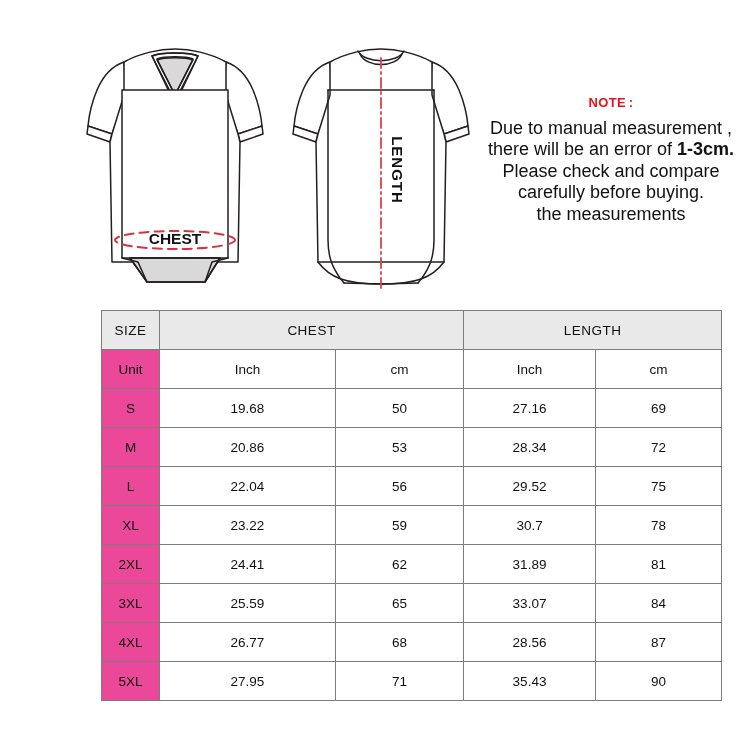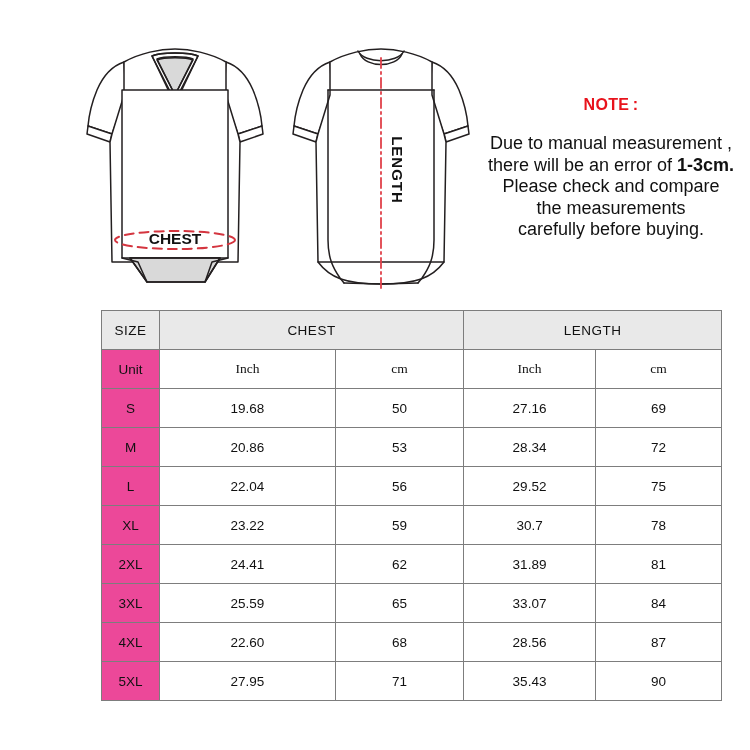--- a/index.html
+++ b/index.html
@@ -37,23 +37,23 @@
     position: absolute;
     left: 487px;
     top: 95px;
     width: 248px;
     text-align: center;
     color: #1a1a1a;
   }
   .note-title {
     color: #e8131c;
     font-weight: bold;
-    font-size: 16px;
+    font-size: 13px;
     letter-spacing: .3px;
-    margin-bottom: 19px;
+    margin-bottom: 7px;
     line-height: 1.2;
   }
   .note-line {
     font-size: 18px;
     line-height: 21.5px;
     white-space: nowrap;
     color: #111111;
   }
   .note-line b { font-weight: bold; }
 
@@ -89,21 +89,20 @@
     letter-spacing: .5px;
   }
   .sizecol {
     background: #ec4899;
     font-weight: bold;
     font-size: 13.5px;
   }
   .unitcell {
     font-weight: normal;
     font-size: 13.5px;
-    font-family: Liberation Serif, serif;
   }
   col.c-size  { width: 58px; }
   col.c-ci    { width: 176px; }
   col.c-cc    { width: 128px; }
   col.c-li    { width: 132px; }
   col.c-lc    { width: 126px; }
 </style>
 </head>
 <body>
 
@@ -184,24 +183,24 @@
     <div class="note-line">
       <span>Due to manual measurement ,</span>
     </div>
     <div class="note-line">
       <span>there will be an error of </span><b>1-3cm.</b>
     </div>
     <div class="note-line">
       <span>Please check and compare</span>
     </div>
     <div class="note-line">
+      <span>carefully before buying.</span>
+    </div>
+    <div class="note-line">
       <span>the measurements</span>
-    </div>
-    <div class="note-line">
-      <span>carefully before buying.</span>
     </div>
   </div>
 
   <div class="size-table-wrap">
     <table class="size-table">
       <colgroup>
         <col class="c-size">
           <col class="c-ci">
           <col class="c-cc">
           <col class="c-li">
@@ -258,21 +257,21 @@
         </tr>
         <tr>
           <td class="sizecol">3XL</td>
           <td>25.59</td>
           <td>65</td>
           <td>33.07</td>
           <td>84</td>
         </tr>
         <tr>
           <td class="sizecol">4XL</td>
-          <td>22.60</td>
+          <td>26.77</td>
           <td>68</td>
           <td>28.56</td>
           <td>87</td>
         </tr>
         <tr>
           <td class="sizecol">5XL</td>
           <td>27.95</td>
           <td>71</td>
           <td>35.43</td>
           <td>90</td>

